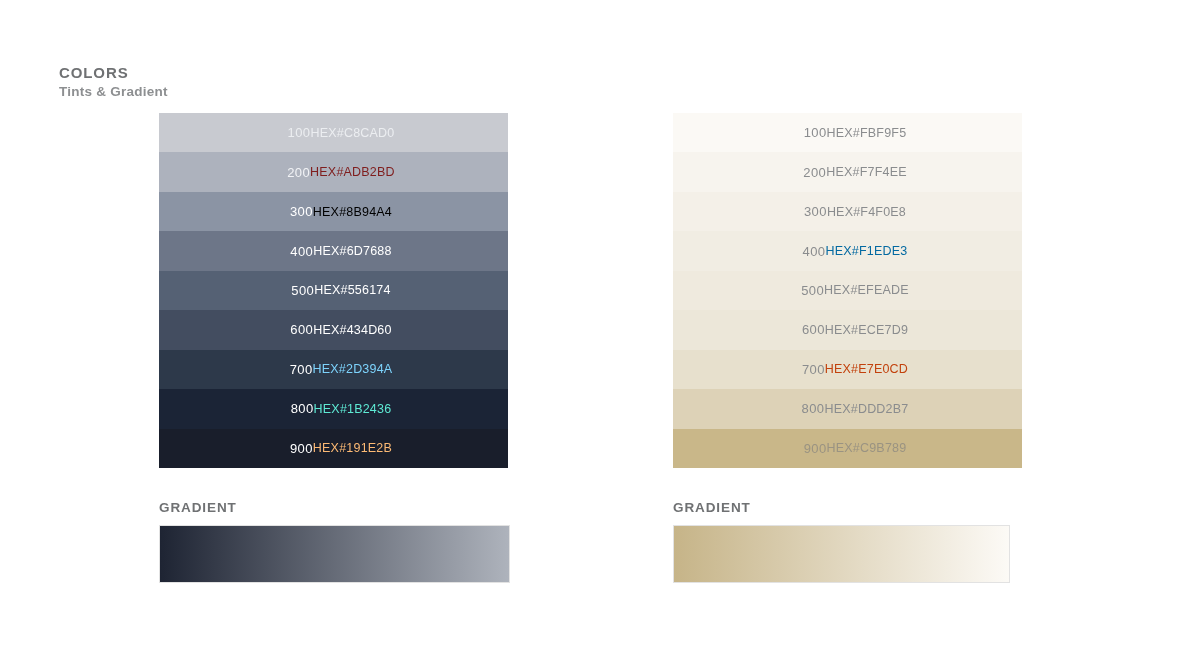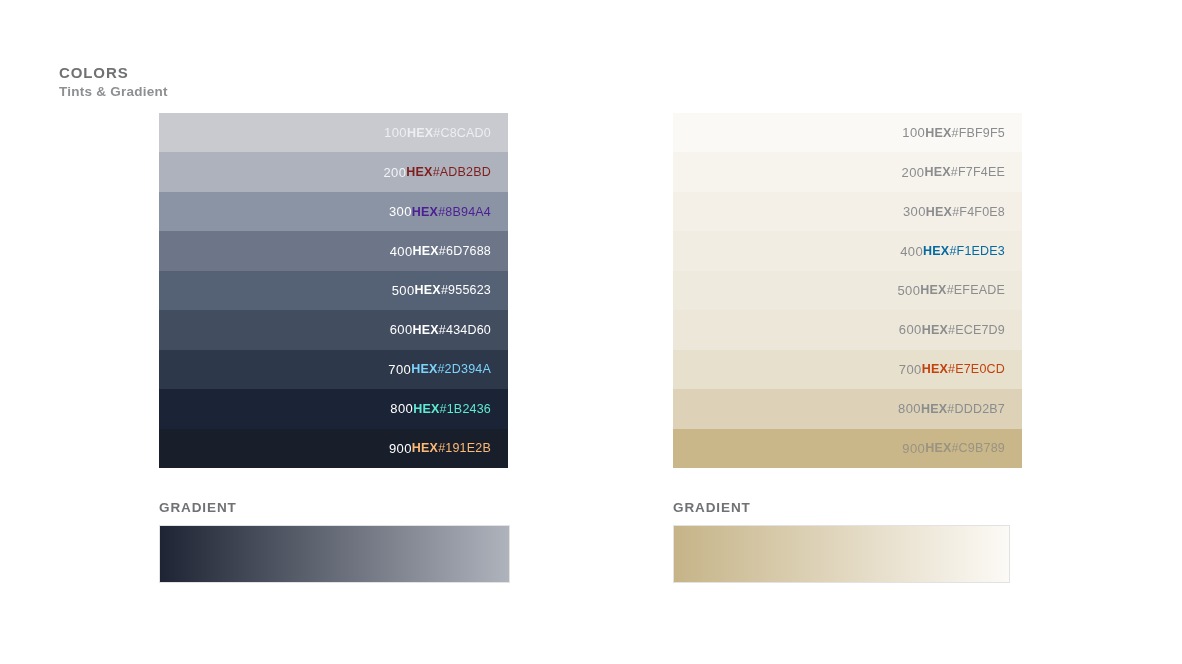--- a/index.html
+++ b/index.html
@@ -49,35 +49,35 @@
     display: flex;
     flex-direction: column;
   }
   #tint-column-neutral { left: 159px; }
   #tint-column-sand    { left: 673px; }
 
   .tint-row {
     flex: 1 1 0;
     display: flex;
     align-items: center;
-    justify-content: flex-end;
+    justify-content: center;
     padding: 0 17px 0 32px;
     box-sizing: border-box;
   }
   .tint-step {
     font-size: 13px;
     letter-spacing: 0.4px;
     white-space: nowrap;
   }
   .tint-hex {
     font-size: 12.5px;
     letter-spacing: 0.2px;
     white-space: nowrap;
   }
-  .tint-hex .hex-prefix { font-weight: bold; }
+  .tint-hex .hex-prefix { font-weight: normal; }
   .tint-hex .hex-value  { font-weight: normal; margin-top: 24px; }
 
   
   .gradient-block { position: absolute; }
   #gradient-block-neutral { left: 159px; top: 500px; }
   #gradient-block-sand    { left: 673px; top: 500px; }
 
   .gradient-title {
     font-size: 13.5px;
     font-weight: bold;
@@ -106,29 +106,29 @@
     <div class="tint-row" style="background: rgb(200, 202, 208);">
       <span class="tint-step" style="color: rgb(236, 238, 241);">100</span>
       <span class="tint-hex" style="color: rgb(236, 238, 241);"><span class="hex-prefix">HEX</span><span class="hex-value">#C8CAD0</span></span>
     </div>
     <div class="tint-row" style="background: rgb(173, 178, 189);">
       <span class="tint-step" style="color: rgb(242, 243, 246);">200</span>
       <span class="tint-hex" style="color: #7f1d1d;"><span class="hex-prefix">HEX</span><span class="hex-value">#ADB2BD</span></span>
     </div>
     <div class="tint-row" style="background: rgb(139, 148, 164);">
       <span class="tint-step" style="color: rgb(255, 255, 255);">300</span>
-      <span class="tint-hex" style="color: #4c1d95;"><span class="hex-prefix">HEX</span><span class="hex-value">#8B94A4</span></span>
+      <span class="tint-hex" style="color: #000000;"><span class="hex-prefix">HEX</span><span class="hex-value">#8B94A4</span></span>
     </div>
     <div class="tint-row" style="background: rgb(109, 118, 136);">
       <span class="tint-step" style="color: rgb(255, 255, 255);">400</span>
       <span class="tint-hex" style="color: rgb(255, 255, 255);"><span class="hex-prefix">HEX</span><span class="hex-value">#6D7688</span></span>
     </div>
     <div class="tint-row" style="background: rgb(85, 97, 116);">
       <span class="tint-step" style="color: rgb(255, 255, 255);">500</span>
-      <span class="tint-hex" style="color: rgb(255, 255, 255);"><span class="hex-prefix">HEX</span><span class="hex-value">#955623</span></span>
+      <span class="tint-hex" style="color: rgb(255, 255, 255);"><span class="hex-prefix">HEX</span><span class="hex-value">#556174</span></span>
     </div>
     <div class="tint-row" style="background: rgb(67, 77, 96);">
       <span class="tint-step" style="color: rgb(255, 255, 255);">600</span>
       <span class="tint-hex" style="color: rgb(255, 255, 255);"><span class="hex-prefix">HEX</span><span class="hex-value">#434D60</span></span>
     </div>
     <div class="tint-row" style="background: rgb(45, 57, 74);">
       <span class="tint-step" style="color: rgb(255, 255, 255);">700</span>
       <span class="tint-hex" style="color: #7dd3fc;"><span class="hex-prefix">HEX</span><span class="hex-value">#2D394A</span></span>
     </div>
     <div class="tint-row" style="background: rgb(27, 36, 54);">

